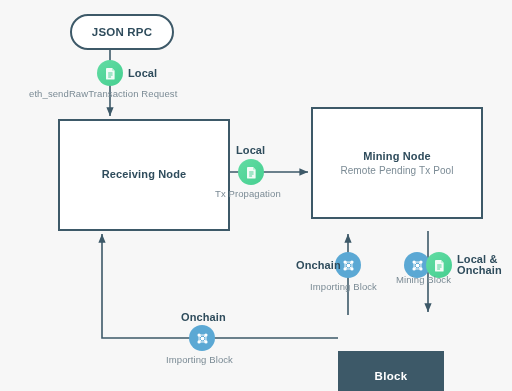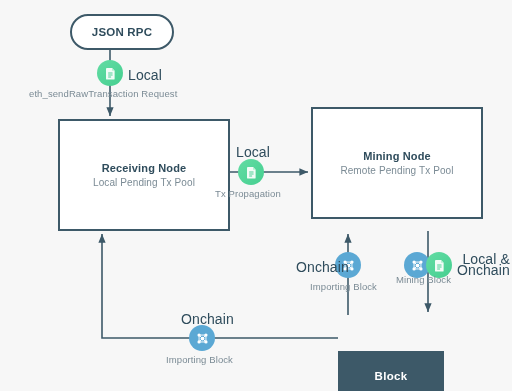--- a/index.html
+++ b/index.html
@@ -11,21 +11,20 @@
     height: 391px;
     background: #f7f7f7;
     font-family: "Liberation Sans", sans-serif;
     overflow: hidden;
   }
   #canvas {
     position: relative;
     width: 512px;
     height: 391px;
     background: #f7f7f7;
-    text-align: right;
   }
   #wires {
     position: absolute;
     left: 0; top: 0;
     width: 512px;
     height: 391px;
   }
 
   
   .pill {
@@ -107,22 +106,22 @@
     background: #5ba8d4;
   }
   .badge svg { display: block; }
 
   
   .cap {
     position: absolute;
     white-space: nowrap;
   }
   .cap-strong {
-    font-size: 14px;
-    font-weight: normal;
+    font-size: 11px;
+    font-weight: bold;
     color: #2f4c5c;
     letter-spacing: 0.1px;
   }
   .cap-muted {
     font-size: 9.5px;
     color: #7b8b95;
     letter-spacing: 0.1px;
   }
   .cap-strong.two-line { line-height: 11px; }
 </style>
@@ -148,21 +147,20 @@
 
     <polyline points="338,338 102,338 102,234" fill="none" stroke="#3d5968" stroke-width="1.6" marker-end="url(#arrow)"></polyline>
   </svg>
 
   <div class="pill">
     <span class="pill-label">JSON RPC</span>
   </div>
 
   <div class="node-box" id="receiving-node">
     <span class="node-title">Receiving Node</span>
-    <span class="node-sub">Local Pending Tx Pool</span>
   </div>
 
   <div class="node-box" id="mining-node">
     <span class="node-title">Mining Node</span>
     <span class="node-sub">Remote Pending Tx Pool</span>
   </div>
 
   <div id="block-box">
     <span class="block-label">Block</span>
   </div>

